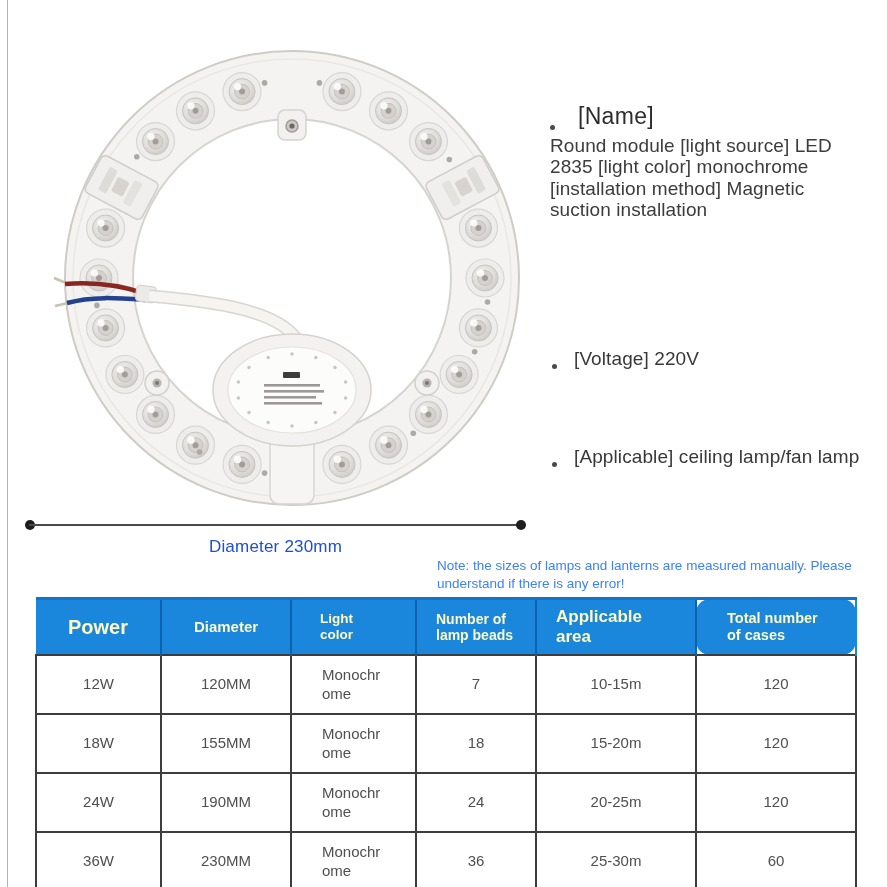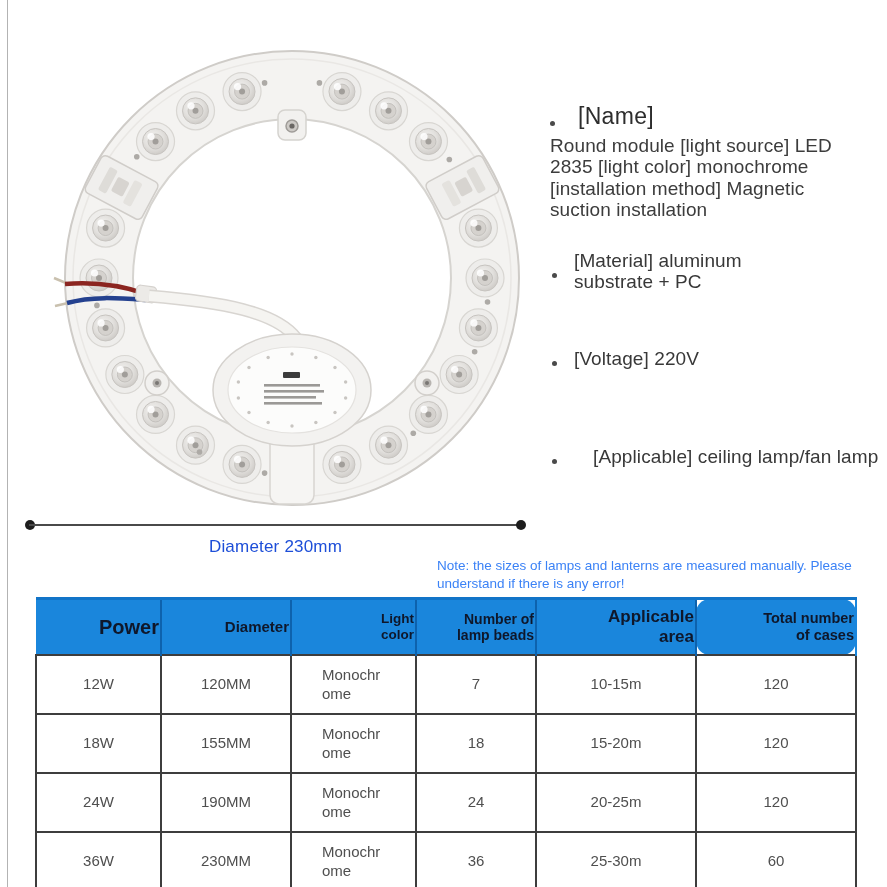--- a/index.html
+++ b/index.html
@@ -4,21 +4,21 @@
 <style>
   html,body{margin:0;padding:0;background:#fff;}
   .stage{position:relative;width:887px;height:887px;background:#ffffff;overflow:hidden;
          font-family:"Liberation Sans",sans-serif;color:#333;}
   .left-rule{position:absolute;left:7px;top:0;width:1px;height:887px;background:#b3b3b3;}
 
   
   .photo{position:absolute;left:18px;top:40px;width:530px;height:480px;}
 
   
-  .spec-item{position:absolute;display:flex;align-items:center;}
+  .spec-item{position:absolute;display:flex;align-items:flex-end;}
   .dot{width:5px;height:5px;border-radius:50%;background:#4a4a4a;flex:0 0 auto;}
   .spec-text{font-size:19px;line-height:1.12;color:#383838;white-space:pre-line;letter-spacing:.1px;}
   .name-title{font-size:23px;color:#2d2d2d;letter-spacing:.3px;}
   .name-desc{position:absolute;left:550px;top:135px;width:340px;font-size:19px;line-height:1.13;
              color:#3c3c3c;white-space:pre-line;letter-spacing:.1px;}
 
   
   .dim-line{position:absolute;left:25px;top:519px;width:501px;height:12px;}
   .dim-line .bar{position:absolute;left:4px;right:4px;top:5px;height:2px;background:#4a4a4a;}
   .dim-line .enddot{position:absolute;top:1px;width:10px;height:10px;border-radius:50%;background:#1d1d1d;}
@@ -26,23 +26,23 @@
   .dim-label{position:absolute;left:25px;top:537px;width:501px;text-align:center;
              font-size:17px;color:#1d4ed8;letter-spacing:.2px;}
 
   
   .note{position:absolute;left:437px;top:557px;width:450px;font-size:13.5px;line-height:1.32;
         color:#3b82f6;white-space:pre-line;}
 
   
   .spec-table{position:absolute;left:35px;top:597px;border-collapse:collapse;table-layout:fixed;
               width:820px;}
-  .spec-table th{background:#1a86dc;color:#0f172a;font-weight:bold;vertical-align:middle;
+  .spec-table th{background:#1a86dc;color:#fef9c3;font-weight:bold;vertical-align:middle;
                  border-right:2px solid #0d62ad;border-top:3px solid #1174c8;height:52px;
-                 white-space:pre-line;line-height:1.15;text-align:right;}
+                 white-space:pre-line;line-height:1.15;}
   .spec-table th:last-child{border-right:2px solid #1a86dc;}
   .spec-table td{border:2px solid #3d3d3d;height:55px;color:#4f4f4f;font-size:15px;
                  vertical-align:middle;white-space:pre-line;line-height:1.25;background:#fff;}
   .h0{font-size:20px;text-align:center;}
   .h1{font-size:15px;text-align:center;}
   .h2{font-size:13.5px;text-align:left;padding-left:28px;}
   .h3{font-size:14px;text-align:left;padding-left:19px;margin-left:28px;}
   .h4{font-size:17px;text-align:left;padding-left:19px;}
   .h5{font-size:14.5px;text-align:left;padding-left:30px;border-radius:14px;}
   .c-center{text-align:center;}
@@ -300,30 +300,25 @@
 
   <div class="spec-item" style="left:550px;top:103px;">
     <span class="dot" style="margin-top:13px;margin-right:23px;"></span>
     <span class="name-title">[Name]</span>
   </div>
   <div class="name-desc">Round module [light source] LED
 2835 [light color] monochrome
 [installation method] Magnetic
 suction installation</div>
 
-  <div class="spec-item" style="left:552px;top:250px;">
-    <span class="dot" style="margin-top:9px;margin-right:17px;"></span>
-    <span class="spec-text">[Material] aluminum
-substrate + PC</span>
-  </div>
   <div class="spec-item" style="left:552px;top:348px;">
     <span class="dot" style="margin-top:9px;margin-right:17px;"></span>
     <span class="spec-text">[Voltage] 220V</span>
   </div>
-  <div class="spec-item" style="left:552px;top:446px;gap:19px;">
+  <div class="spec-item" style="left:552px;top:446px;">
     <span class="dot" style="margin-top:9px;margin-right:17px;"></span>
     <span class="spec-text">[Applicable] ceiling lamp/fan lamp</span>
   </div>
 
   <div class="dim-line">
     <span class="enddot l"></span>
     <span class="bar"></span>
     <span class="enddot r"></span>
   </div>
   <div class="dim-label">Diameter 230mm</div>

